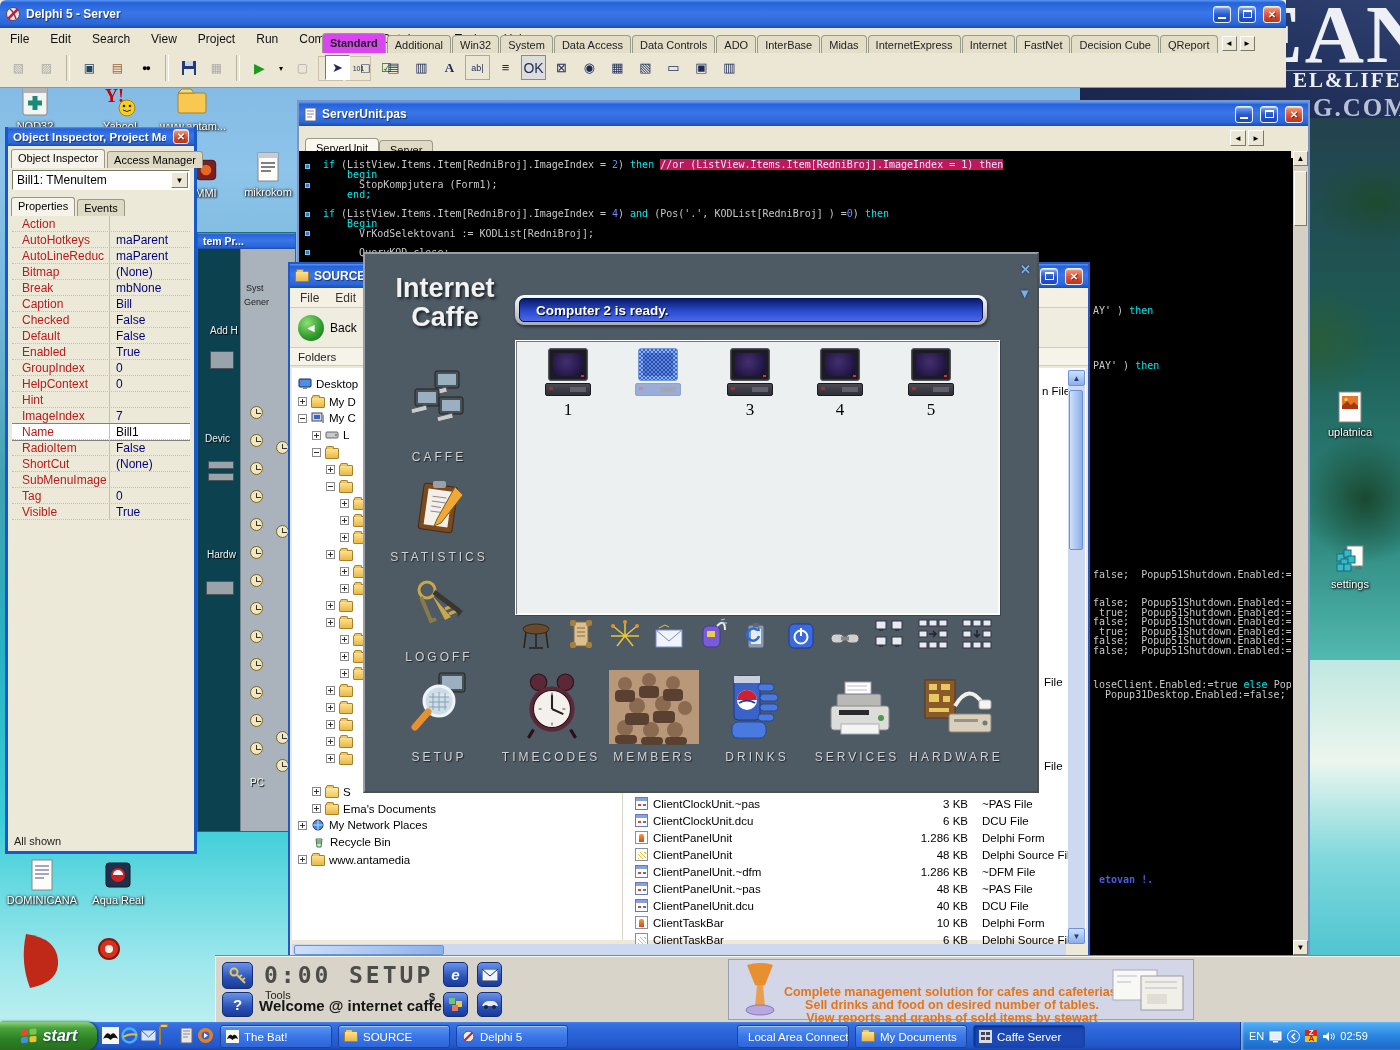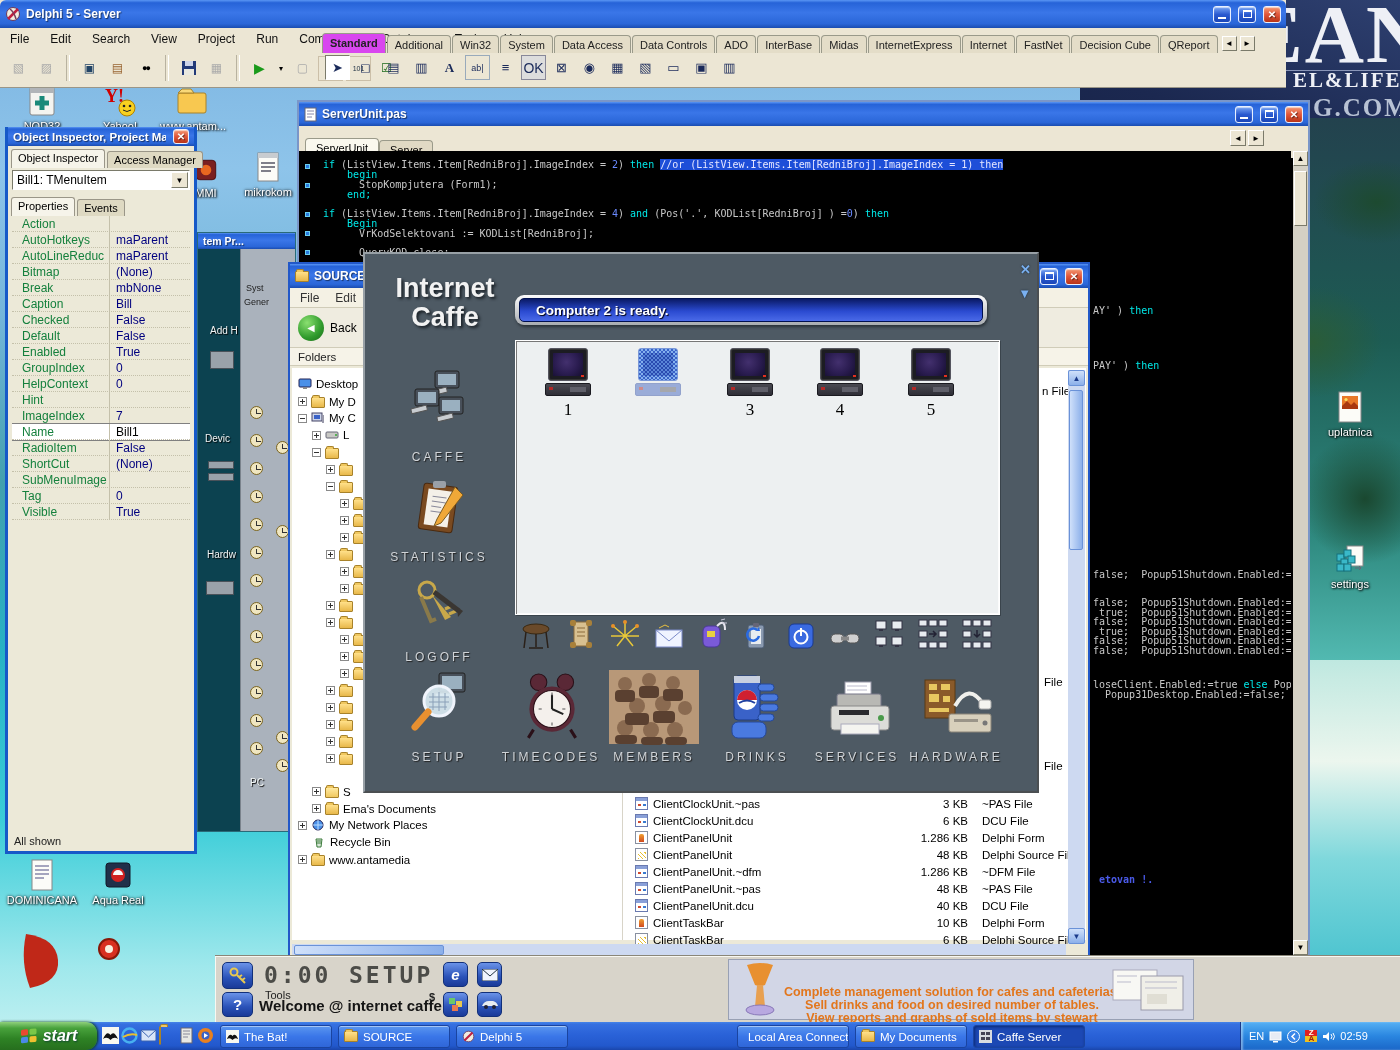--- a/index.html
+++ b/index.html
@@ -44,21 +44,21 @@
 
 #codewin{left:297px;top:100px;width:1013px;height:857px;z-index:20;border:2px solid #7a96c8;background:#000}
 #codewin .xptitle{height:24px;margin:-0px}
 #codewin .tabrow{height:32px;background:#ece6d4;display:flex;align-items:flex-end;padding-left:6px;position:relative}
 .ctab{padding:3px 10px 2px;border:1px solid #9a9a8a;border-bottom:none;border-radius:4px 4px 0 0;background:#e0d9c4;font-size:11px}
 .ctab.on{background:#faf8ee;padding-bottom:4px}
 #codewin .ed{position:absolute;left:0;top:49px;right:17px;bottom:0;background:#000;overflow:hidden}
 .cl{position:absolute;font-family:"DejaVu Sans Mono",monospace;font-size:10px;color:#c8c8c8;white-space:pre}
 .kw{color:#00e8e8;font-weight:normal}
 .num{color:#6a8aff}
-.selcode{background:#1d4ed8;color:#e4e6ff}
+.selcode{background:#be185d;color:#e4e6ff}
 .gmark{position:absolute;width:5px;height:5px;background:#2a7ae0;border:1px solid #6ad0f0}
 .vsb{position:absolute;width:15px;background:#d4d0c4;display:flex;flex-direction:column;justify-content:space-between;align-items:center}
 .sbarrow{width:15px;height:15px;font-size:8px;flex:none}
 .sbthumb{position:absolute;left:1px;width:13px;background:#ece6d4;border:1px solid;border-color:#fff #7a7a6a #7a7a6a #fff}
 
 #formstrip{left:197px;top:232px;width:99px;height:600px;z-index:15;background:#0c4250;border:1px solid #2a6a78}
 #formstrip .xptitle{height:16px;font-size:10.5px}
 #formstrip .gray{position:absolute;right:0;top:16px;width:55px;bottom:0;background:#aab2bc;border-left:1px solid #7a828c}
 .fslbl{position:absolute;color:#f0f4f4;font-size:10px;text-shadow:1px 1px 1px #000}
 .fslbl.dk{color:#222;text-shadow:none;font-size:9px}
@@ -143,39 +143,39 @@
 
 #oi{left:5px;top:127px;width:192px;height:727px;z-index:55;background:#ece9d8;border:3px solid #1659c8;border-top:none}
 #oi .xptitle{height:19px;font-size:11.5px;margin:0 -0px}
 .oitabs{display:flex;align-items:flex-end;height:22px;padding:2px 3px 0;gap:2px}
 .oitab{border:1px solid #9a96m88;border:1px solid #9a9688;border-bottom:none;border-radius:3px 3px 0 0;background:#ded9c2;font-size:11px;padding:2px 6px;white-space:nowrap}
 .oitab.on{background:#f6f4ea;font-weight:normal;padding-bottom:4px}
 .oicombo{margin:2px 4px;height:20px;background:#fff;border:1px solid;border-color:#7a7a6a #fff #fff #7a7a6a;display:flex;align-items:center;font-size:12px;padding-left:4px;justify-content:space-between}
 .oicombo .dd{width:17px;height:16px;font-size:8px;margin-right:1px}
 #oigrid{position:absolute;left:4px;right:4px;top:89px;height:305px;font-size:12px}
 .prow{position:absolute;left:0;right:0;height:16px;display:grid;grid-template-columns:98px 1fr;align-items:center;border-bottom:1px dotted #c4c0aa}
-.prow .pn{padding-left:10px;color:#15803d;border-right:1px solid #c4c0aa;height:100%;display:flex;align-items:center;overflow:hidden;white-space:nowrap}
+.prow .pn{padding-left:10px;color:#b91c1c;border-right:1px solid #c4c0aa;height:100%;display:flex;align-items:center;overflow:hidden;white-space:nowrap}
 .prow .pv{padding-left:6px;color:#00007f;overflow:hidden;white-space:nowrap}
 .prow.sel{background:#fff;box-shadow:0 -1px 0 #808080,0 1px 0 #808080}
 .prow.sel .pv{color:#000}
 #oi .status{position:absolute;left:6px;bottom:4px;font-size:11px;color:#222}
 </style>
 </head>
 <body>
 
 <div id="wall"></div>
 <div id="wall-photo"></div>
 <div class="wallword" style="left:1248px;top:-12px;font-size:82px">EAN</div>
 <div id="wall-line"></div>
 <div class="wallword" style="left:1293px;top:68px;font-size:21px">EL&amp;LIFE</div>
 <div class="wallword" style="left:1313px;top:94px;font-size:25px;color:#b8c2d4">G.COM</div>
 <div id="wall-palms"></div>
 <div id="wall-beach"></div>
 
-<div class="dicon" style="left:10px;top:84px">
+<div class="dicon" style="left:3px;top:84px">
   <svg class="ig" viewBox="0 0 34 34">
       <rect x="5" y="3" width="24" height="28" rx="2" fill="#f4f4f0" stroke="#888"></rect>
       <rect x="5" y="3" width="24" height="6" fill="#b0b4b8"></rect>
       <path d="M17 12 v14 M10 19 h14" stroke="#1a8a7a" stroke-width="5"></path>
     </svg>
   <div class="lbl">NOD32</div>
 </div>
 <div class="dicon" style="left:88px;top:84px">
   <svg class="ig" viewBox="0 0 34 34">
       <text x="2" y="18" font-size="18" font-weight="bold" fill="#d00000" font-family="serif">Y!</text>

